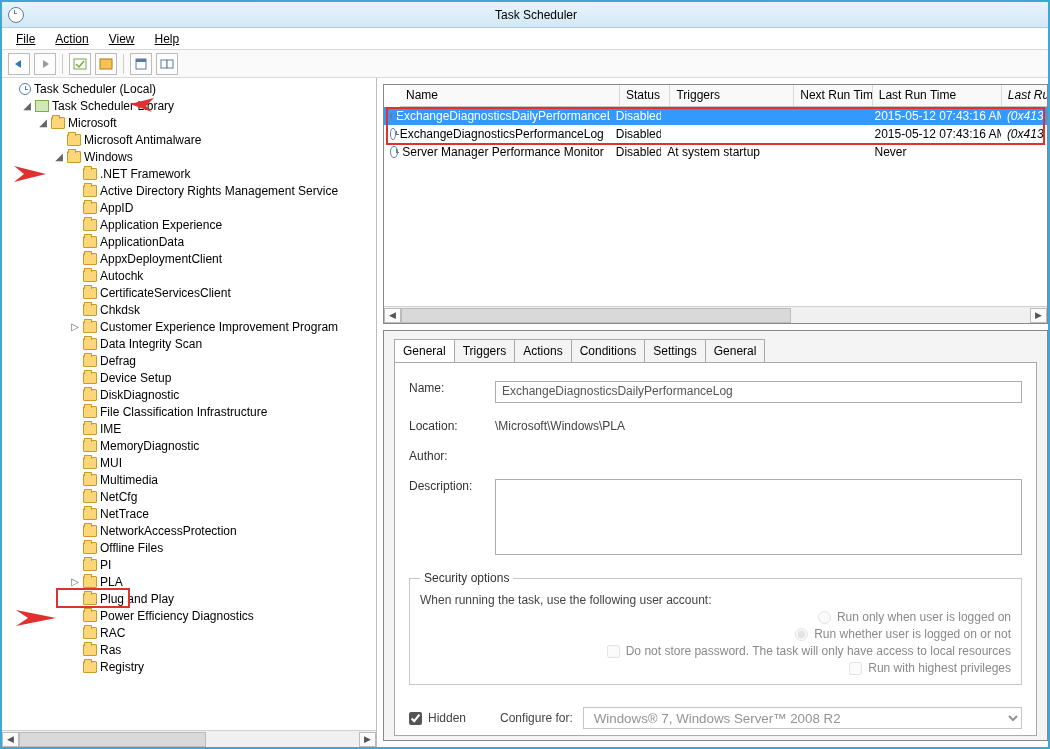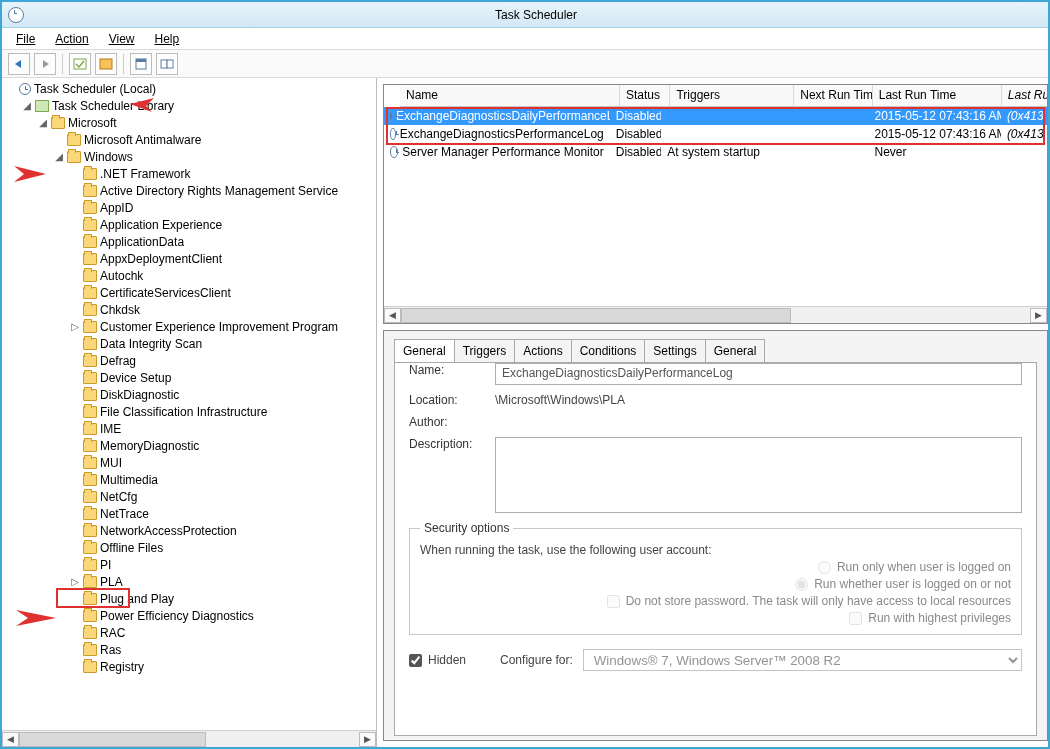--- a/index.html
+++ b/index.html
@@ -37,21 +37,21 @@
   .listhdr div { padding: 3px 6px; border-right: 1px solid #d9d9d9; overflow: hidden; white-space: nowrap; }
   .listbody { flex: 1; overflow: hidden; position: relative; }
   .lrow { display: flex; height: 18px; align-items: center; font-size: 12px; }
   .lrow.sel { background: #3399ff; color: #fff; }
   .lrow .cell { padding: 0 6px; overflow: hidden; white-space: nowrap; display: flex; align-items: center; gap: 4px; }
   .redbox { position: absolute; border: 2px solid #e03131; pointer-events: none; }
   .detail { border: 1px solid #888; flex: 1; background: #f4f4f4; padding: 8px 10px 4px 10px; display: flex; flex-direction: column; overflow: hidden; }
   .tabs { display: flex; }
   .tab { padding: 4px 8px; border: 1px solid #a9a9a9; border-bottom: none; background: #f4f4f4; margin-right: -1px; font-size: 12px; }
   .tab.active { background: #fff; position: relative; z-index: 2; }
-  .tabbody { border: 1px solid #a9a9a9; background: #fff; flex: 1; padding: 0 14px; display: flex; flex-direction: column; gap: 8px; overflow: hidden; color: #444; }
+  .tabbody { border: 1px solid #a9a9a9; background: #fff; flex: 1; padding: 18px 14px; display: flex; flex-direction: column; gap: 16px; overflow: hidden; color: #444; }
   .fld { display: flex; align-items: flex-start; gap: 10px; }
   .fld label { width: 76px; color: #333; }
   .txt { flex: 1; border: 1px solid #abadb3; background: #fff; height: 22px; padding: 2px 6px; color: #555; }
   .desc { flex: 1; border: 1px solid #abadb3; background: #fff; height: 76px; }
   fieldset { border: 1px solid #c8c8c8; padding: 8px 10px 6px 10px; color: #444; }
   fieldset legend { padding: 0 4px; font-size: 12px; color: #333; }
   .radio, .check { display: flex; align-items: center; gap: 6px; margin: 3px 0; }
   .radio input, .check input { accent-color: #555; }
   .grey { color: #8a8a8a; justify-content: flex-end; }
   .grey input { opacity: .6; }

